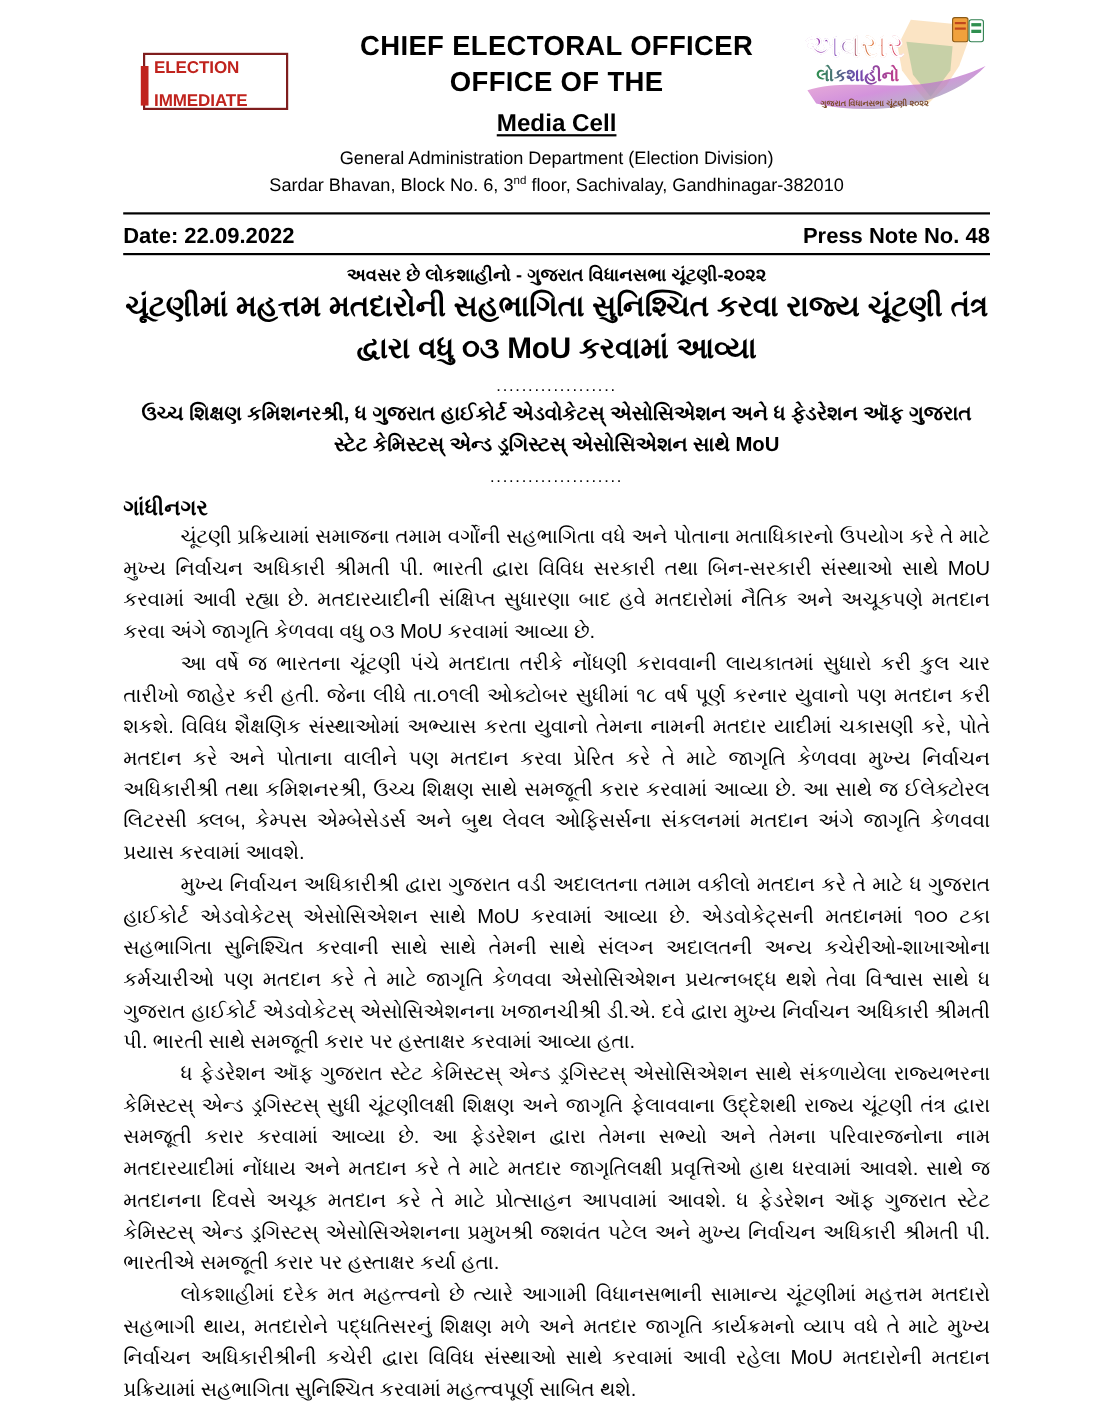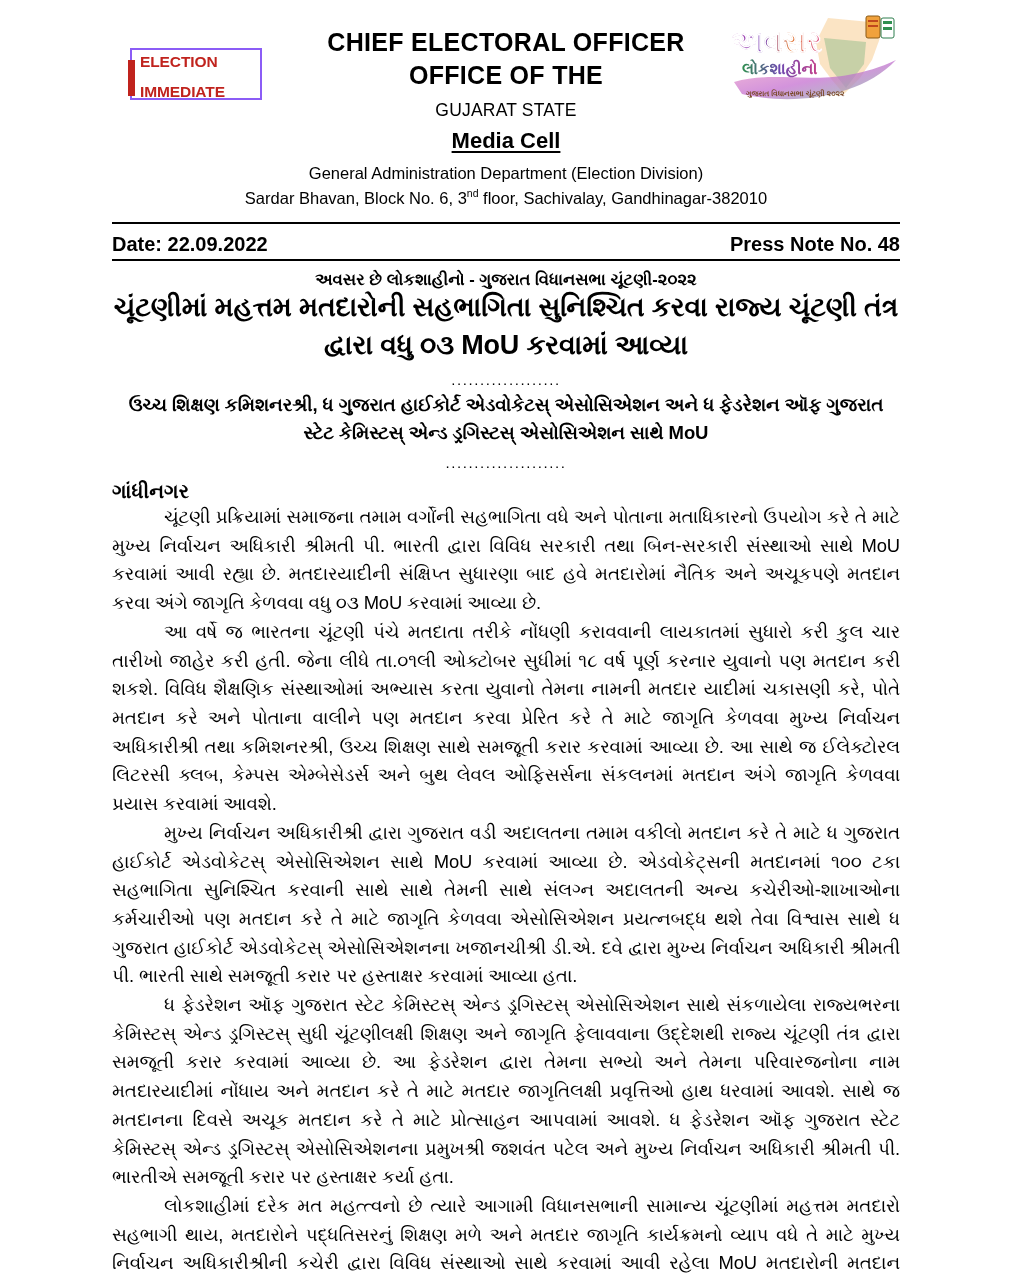--- a/index.html
+++ b/index.html
@@ -26,21 +26,21 @@
   .top-strip {
     position: relative;
     height: 118px;
   }
   .stamp-box {
     position: absolute;
     left: 18px;
     top: 48px;
     width: 132px;
     height: 52px;
-    border: 2px solid #8b5cf6;
+    border: 2px solid #7f1d1d;
     background: #ffffff;
   }
   .stamp-bar {
     position: absolute;
     left: -4px;
     top: 10px;
     width: 7px;
     height: 36px;
     background: #c0231d;
   }
@@ -221,21 +221,20 @@
         <text x="12" y="44" font-family="'Liberation Sans', sans-serif" font-size="30" font-weight="bold" fill="url(#gMain)" stroke="#ffffff" stroke-width="0.6">અવસર</text>
         <text x="22" y="66" font-family="'Liberation Sans', sans-serif" font-size="16" font-weight="bold" fill="url(#gSub)">લોકશાહીનો</text>
         <text x="26" y="88" font-family="'Liberation Sans', sans-serif" font-size="7.5" font-weight="bold" fill="#7a4a2a">ગુજરાત વિધાનસભા ચૂંટણી ૨૦૨૨</text>
       </svg>
     </div>
   </div>
 
   <div class="letterhead">
     <div class="lh-office">CHIEF ELECTORAL OFFICER</div>
     <div class="lh-office">OFFICE OF THE</div>
-    <div class="lh-state">GUJARAT STATE</div>
     <div class="lh-media">Media Cell</div>
     <div class="lh-dept">General Administration Department (Election Division)</div>
     <div class="lh-addr"><span>Sardar Bhavan, Block No. 6, 3</span><sup>nd</sup><span> floor, Sachivalay, Gandhinagar-382010</span></div>
   </div>
 
   <hr class="rule-thick">
 
   <div class="date-row">
     <span>Date: 22.09.2022</span>
     <span>Press Note No. 48</span>

